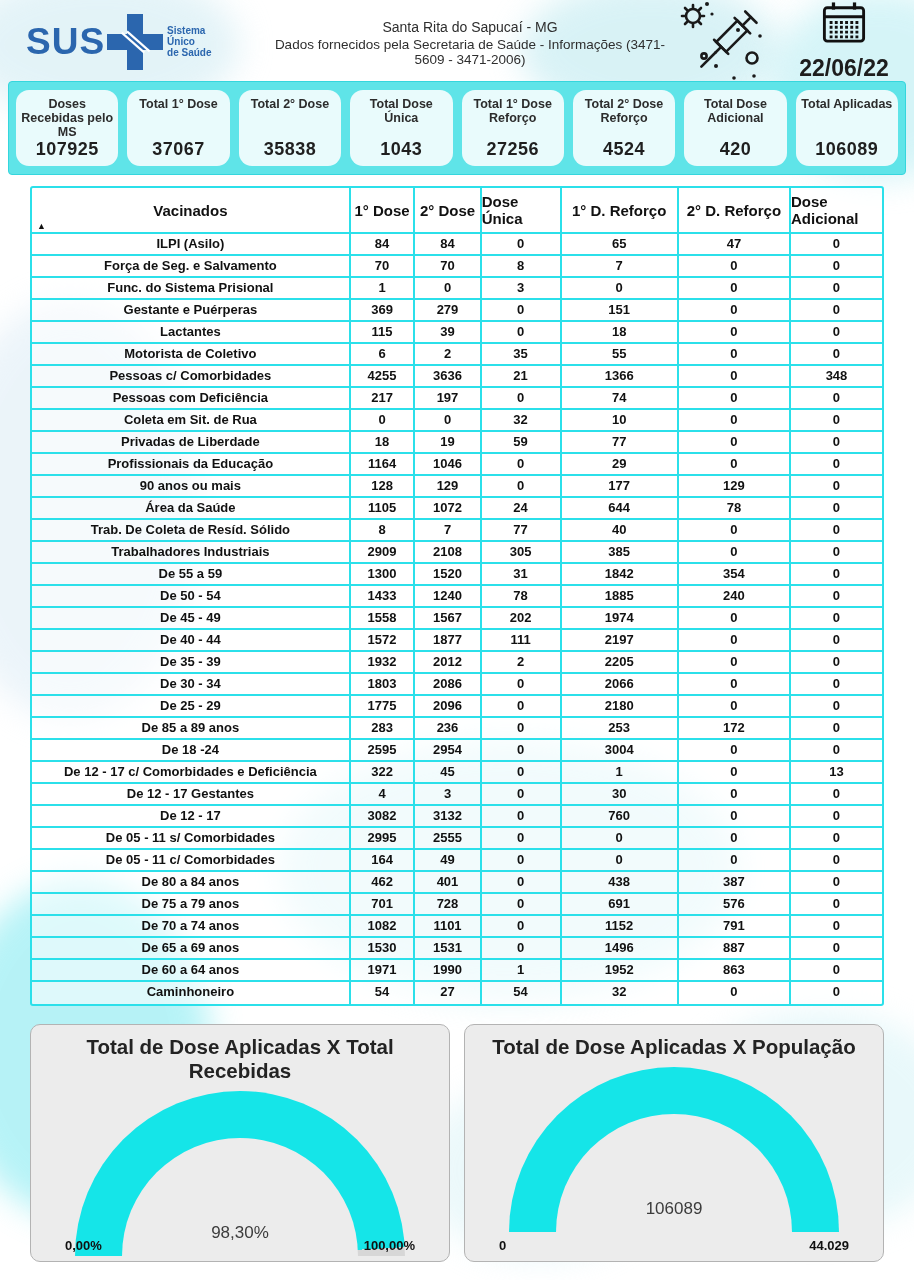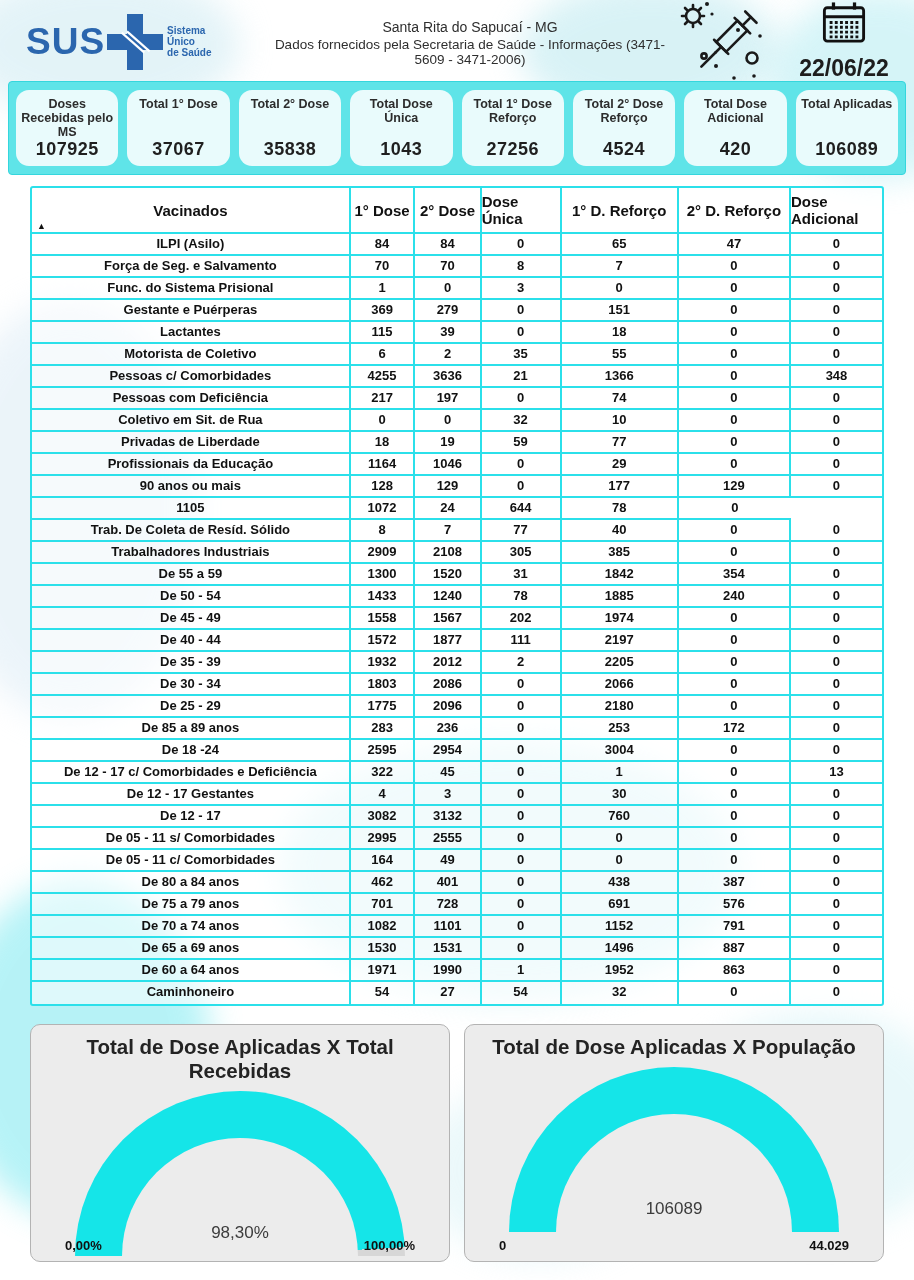--- a/index.html
+++ b/index.html
@@ -279,21 +279,21 @@
           <div class="td">Pessoas com Deficiência</div>
           <div class="td">217</div>
           <div class="td">197</div>
           <div class="td">0</div>
           <div class="td">74</div>
           <div class="td">0</div>
           <div class="td">0</div>
         </div>
 
         <div class="tr">
-          <div class="td">Coletivo em Sit. de Rua</div>
+          <div class="td">Coleta em Sit. de Rua</div>
           <div class="td">0</div>
           <div class="td">0</div>
           <div class="td">32</div>
           <div class="td">10</div>
           <div class="td">0</div>
           <div class="td">0</div>
         </div>
 
         <div class="tr">
           <div class="td">Privadas de Liberdade</div>
@@ -319,20 +319,21 @@
           <div class="td">90 anos ou mais</div>
           <div class="td">128</div>
           <div class="td">129</div>
           <div class="td">0</div>
           <div class="td">177</div>
           <div class="td">129</div>
           <div class="td">0</div>
         </div>
 
         <div class="tr">
+          <div class="td">Área da Saúde</div>
           <div class="td">1105</div>
           <div class="td">1072</div>
           <div class="td">24</div>
           <div class="td">644</div>
           <div class="td">78</div>
           <div class="td">0</div>
         </div>
 
         <div class="tr">
           <div class="td">Trab. De Coleta de Resíd. Sólido</div>

